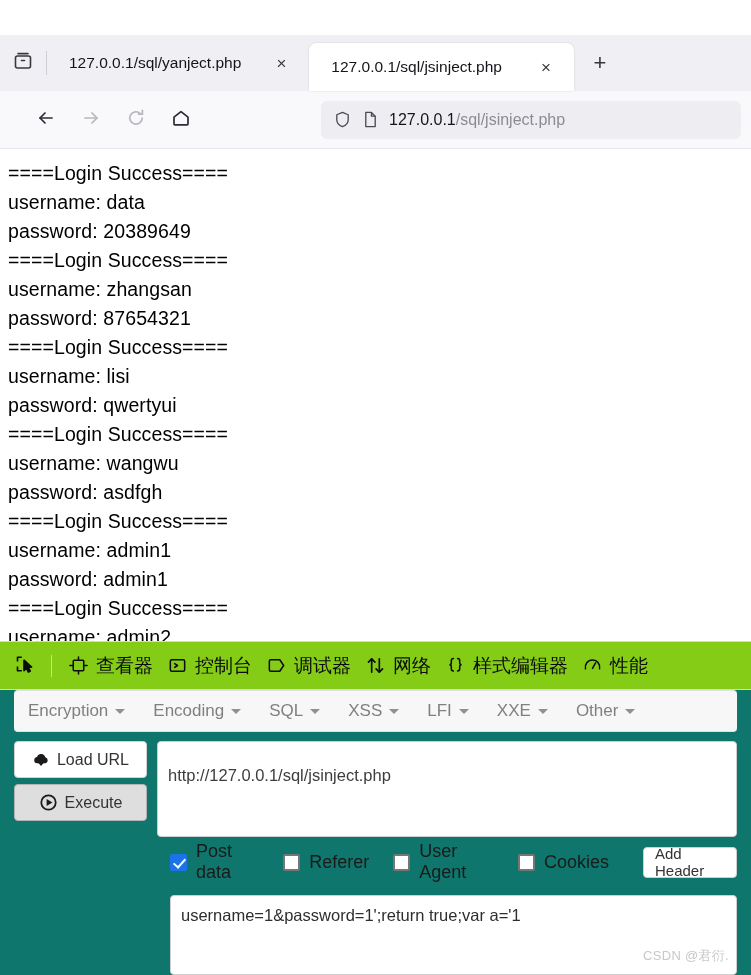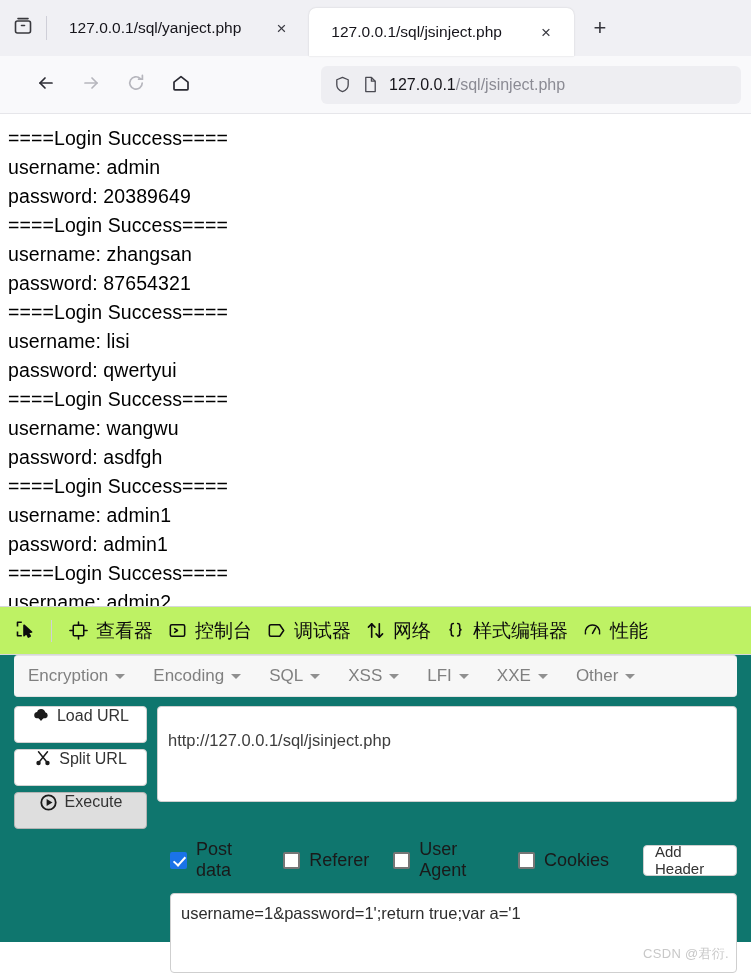--- a/index.html
+++ b/index.html
@@ -12,20 +12,21 @@
 
   
   .browser { width: 751px; }
   .tabstrip {
     height: 56px;
     background: #f0f0f4;
     display: flex;
     align-items: flex-end;
     padding: 0;
     position: relative;
+    margin-top: 35px;
   }
   .tablist-btn {
     width: 46px; height: 56px;
     display: flex; align-items: center; justify-content: center;
     flex: 0 0 auto;
   }
   .tab-divider {
     width: 1px; height: 24px; background: #cfcfd8;
     align-self: center; flex: 0 0 auto;
   }
@@ -99,21 +100,21 @@
     font-size: 19.5px;
     line-height: 29px;
     color: #000000;
     white-space: pre;
     letter-spacing: .1px;
   }
 
   
   .devtools-bar {
     height: 48px;
-    background: #bef264;
+    background: #84cc16;
     border-top: 1px solid #d7d7db;
     display: flex; align-items: center;
     padding-left: 8px;
     overflow: hidden;
   }
   .dt-picker {
     width: 34px; height: 34px;
     display: flex; align-items: center; justify-content: center;
     flex: 0 0 auto;
   }
@@ -155,21 +156,21 @@
     border-top: 5px solid #909090;
   }
 
   .hb-body { display: flex; padding: 9px 14px 0 14px; }
   .hb-buttons { width: 138px; flex: 0 0 auto; }
   .hb-btn {
     width: 133px; height: 37px;
     border: 1px solid #d2d2d2;
     border-radius: 4px;
     background: #ffffff;
-    display: flex; align-items: flex-start; justify-content: center;
+    display: flex; align-items: center; justify-content: center;
     margin-bottom: 6px;
     font-size: 16px; color: #333;
   }
   .hb-btn.active { background: #dedede; border-color: #b4b4b4; }
   .hb-btn .bico { margin-right: 7px; display:flex; align-items:center; }
 
   .hb-url {
     flex: 1 1 auto;
     height: 96px;
     border: 1px solid #cfcfcf;
@@ -314,21 +315,21 @@
           <path d="M4 2.5h6l4 4V17.5H4z"></path>
             <polyline points="10,2.5 10,6.5 14,6.5"></polyline>
         </svg>
       </span>
       <span class="url-text"><span>127.0.0.1</span><span class="dim">/sql/jsinject.php</span></span>
     </div>
   </div>
 
   <div class="page">
     <div class="page-line">====Login Success====</div>
-    <div class="page-line">username: admin</div>
+    <div class="page-line">username: data</div>
     <div class="page-line">password: 20389649</div>
     <div class="page-line">====Login Success====</div>
     <div class="page-line">username: zhangsan</div>
     <div class="page-line">password: 87654321</div>
     <div class="page-line">====Login Success====</div>
     <div class="page-line">username: lisi</div>
     <div class="page-line">password: qwertyui</div>
     <div class="page-line">====Login Success====</div>
     <div class="page-line">username: wangwu</div>
     <div class="page-line">password: asdfgh</div>
@@ -455,31 +456,20 @@
           <span class="bico">
             <svg width="18" height="16" viewBox="0 0 20 18" fill="#1b1b1b">
               <path d="M5.2 12.6A3.6 3.6 0 0 1 5.6 5.5 4.8 4.8 0 0 1 14.8 6a3.4 3.4 0 0 1 .3 6.6z"></path>
               <path d="M10 7.5v5.2m0 2.8-3-3h6z"></path>
               <polygon points="7.2,11.4 12.8,11.4 10,15.6"></polygon>
               <rect x="8.6" y="7" width="2.8" height="4.6"></rect>
             </svg>
           </span>
           <span>Load URL</span>
         </div>
-        <div class="hb-btn">
-          <span class="bico">
-            <svg width="18" height="17" viewBox="0 0 20 19" fill="none" stroke="#1b1b1b" stroke-width="1.7" stroke-linecap="round">
-              <circle cx="5" cy="14.5" r="2.5" fill="#1b1b1b" stroke="none"></circle>
-              <circle cx="15" cy="14.5" r="2.5" fill="#1b1b1b" stroke="none"></circle>
-              <line x1="6.4" y1="12.6" x2="15" y2="2"></line>
-              <line x1="13.6" y1="12.6" x2="5" y2="2"></line>
-            </svg>
-          </span>
-          <span>Split URL</span>
-        </div>
         <div class="hb-btn active">
           <span class="bico">
             <svg width="19" height="19" viewBox="0 0 20 20" fill="none">
               <circle cx="10" cy="10" r="7.6" stroke="#1b1b1b" stroke-width="1.9"></circle>
               <polygon points="8,6.2 14.2,10 8,13.8" fill="#1b1b1b"></polygon>
             </svg>
           </span>
           <span>Execute</span>
         </div>
       </div>

